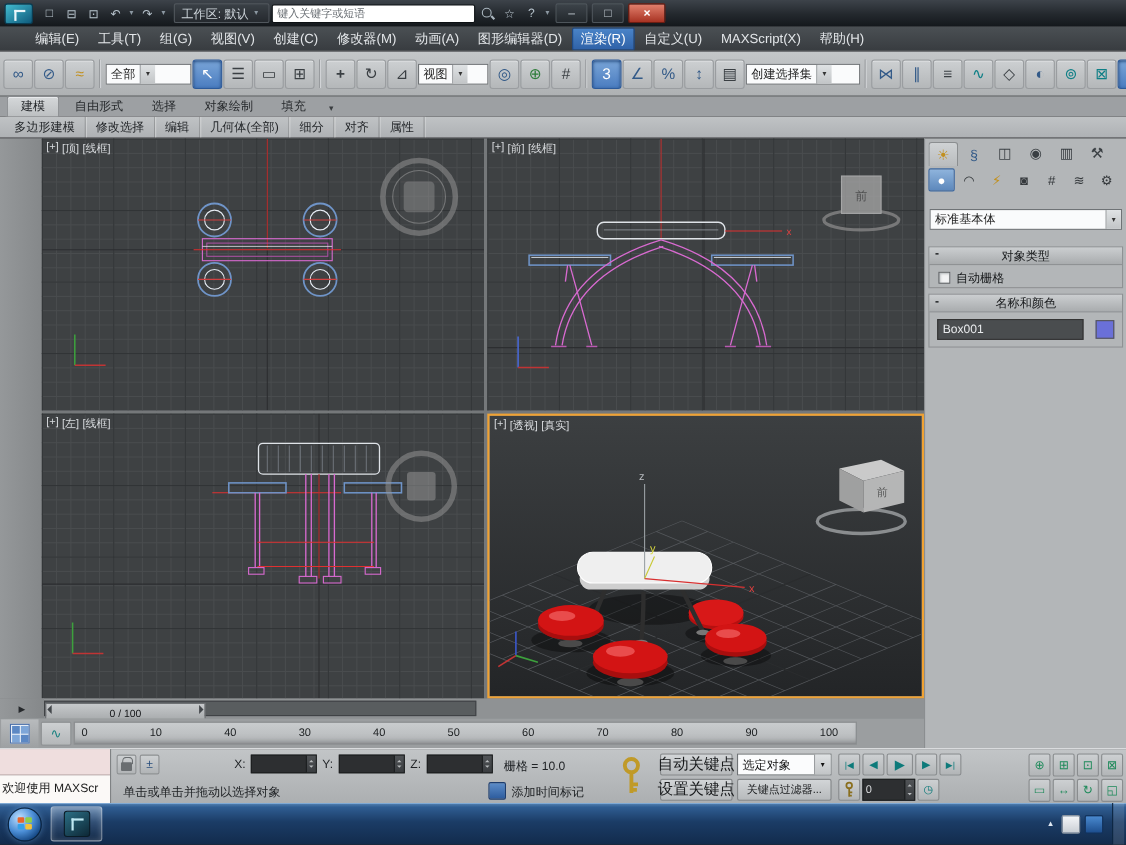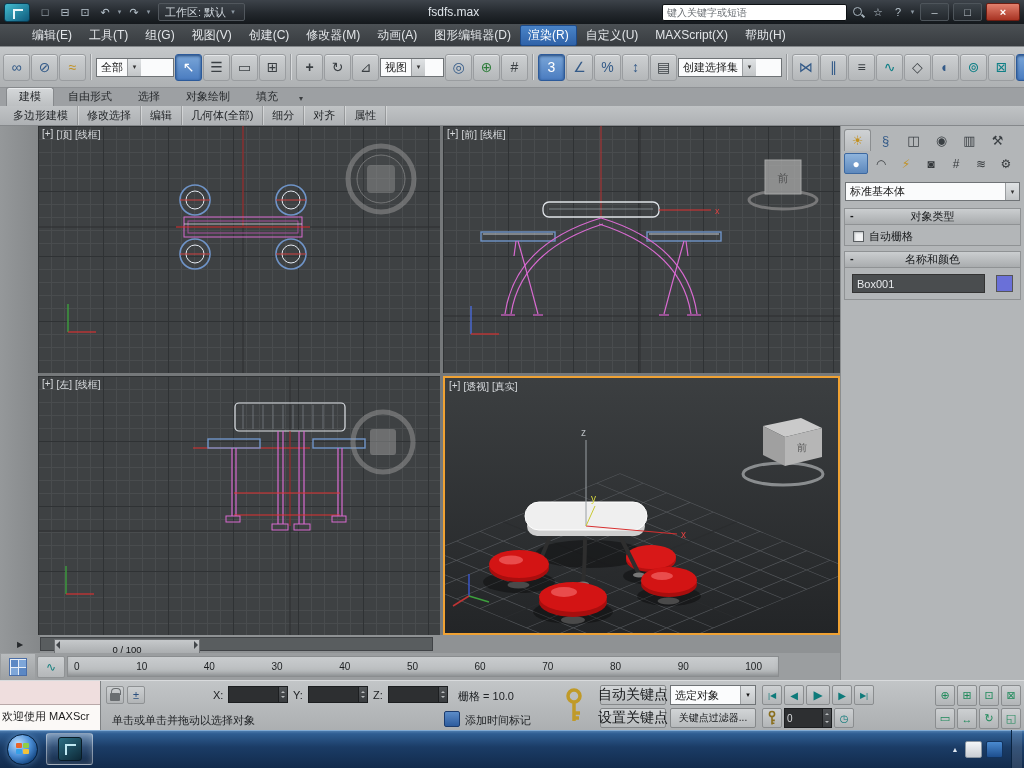--- a/index.html
+++ b/index.html
@@ -54,37 +54,37 @@
 #vpPersp{left:443px;top:250px;width:397px;height:259px;background:none;border:2px solid #f0a233}
 .vp svg{position:absolute;left:0;top:0}
 .vplabel{position:absolute;left:4px;top:2px;display:flex;gap:3px;font-size:10px;color:#d8dbde;z-index:3}
 
 .cmd{position:absolute;left:840px;top:0;width:184px;height:554px;background:#b3b6b8;border-left:1px solid #8b8e90;padding-top:2px}
 .cprow{display:flex;align-items:center;padding:1px 3px;gap:1px}
 .cpt{width:27px;height:22px;display:inline-flex;align-items:center;justify-content:center;border-radius:3px 3px 0 0;font-size:13px;color:#35393c}
 .cpt.on{background:linear-gradient(#cfd2d4,#b9bcbe);border:1px solid #8b8e90;border-bottom:none}
 .cpc{width:24px;height:21px;display:inline-flex;align-items:center;justify-content:center;font-size:12px;color:#35393c;border-radius:2px}
 .cpc.on{background:linear-gradient(#8fb4dc,#5d88bc);border:1px solid #3c68a0;color:#fff}
-.cpdd{margin:7px 4px;height:19px}
+.cpdd{margin:15px 4px;height:19px}
 .roll{margin:5px 3px 0;border:1px solid #8f9294}
 .rollh{position:relative;height:16px;background:linear-gradient(#cbced0,#a9acae);border-bottom:1px solid #8f9294;display:flex;align-items:center;justify-content:center;font-size:11px;color:#17191b}
 .rollh .mn{position:absolute;left:5px;top:0px;font-weight:bold}
 .agrow{display:flex;align-items:center;gap:5px;padding:4px 8px 1px;font-size:11px;color:#17191b}
 .cbx{width:11px;height:11px;background:#f2f3f4;border:1px solid #5a5e61;box-shadow:inset 1px 1px 2px #b8bcbe;flex:none}
 .pgrid{display:grid;grid-template-columns:1fr 1fr;gap:4px 5px;padding:5px 7px 7px}
 .pbn{height:20px;display:flex;align-items:center;justify-content:center;background:linear-gradient(#d9dcde,#bfc2c4);border:1px solid #888b8d;border-radius:3px;box-shadow:inset 0 1px 0 #eceeef;font-size:11px;color:#17191b;white-space:nowrap}
 .namerow{display:flex;align-items:center;gap:11px;padding:6px 7px}
 .namein{flex:1;height:19px;background:#4a4d4f;border:1px solid #333;color:#e8eaec;font-size:11px;padding:0 4px;min-width:0}
 .swatch{width:17px;height:17px;border:1px solid #555;flex:none}
 
 .tlrow{position:absolute;left:0;top:509px;width:840px;height:18px;display:flex;align-items:center;background:#8f9294}
 .tlstrip{width:40px;height:100%;display:flex;align-items:center;justify-content:center;background:linear-gradient(90deg,#95989a,#85888a)}
 .flyout{font-size:8px;color:#26292c}
 .tltrack{width:393px;height:14px;background:#595d5f;border:1px solid #404346;position:relative}
-.tlhandle{position:absolute;left:13px;top:1px;height:20px;width:146px;background:linear-gradient(#c6c9cb,#a0a3a5);border:1px solid #6e7174;display:flex;align-items:center;justify-content:center;font-size:9.5px;color:#131517}
+.tlhandle{position:absolute;left:0;top:1px;height:20px;width:146px;background:linear-gradient(#c6c9cb,#a0a3a5);border:1px solid #6e7174;display:flex;align-items:center;justify-content:center;font-size:9.5px;color:#131517}
 .nub{width:0;height:0;border:4px solid transparent;position:absolute;top:1px}
 .nub-l{left:1px;border-right-color:#42464a;border-left:none}
 .nub-r{right:1px;border-left-color:#42464a;border-right:none}
 .tbrow{position:absolute;left:0;top:527px;width:840px;height:27px;display:flex;align-items:center;background:#9b9ea0;gap:2px;padding-left:1px}
 .vlt{width:34px;height:26px;display:flex;align-items:center;justify-content:center;background:linear-gradient(#b8bbbd,#9da0a2);flex:none}
 .vltg{width:18px;height:18px;border:1px solid #4a6ea8;background:linear-gradient(#5c88c4,#5c88c4) 1px 1px/7px 7px no-repeat,linear-gradient(#7ea6d8,#7ea6d8) 9px 1px/7px 7px no-repeat,linear-gradient(#7ea6d8,#7ea6d8) 1px 9px/7px 7px no-repeat,linear-gradient(#5c88c4,#5c88c4) 9px 9px/7px 7px no-repeat #e8eef6}
 .mce{width:28px;height:22px;display:flex;align-items:center;justify-content:center;background:linear-gradient(#cdd0d2,#b4b7b9);border:1px solid #909395;border-radius:2px;color:#17817f;font-size:12px;flex:none}
 .ruler{width:712px;height:21px;background:linear-gradient(#c9ccce,#b5b8ba);border:1px solid #8a8d8f;display:flex;justify-content:space-between;align-items:center;padding:0 16px 0 6px;font-size:10px;color:#1c1f21;box-shadow:inset 0 -5px 6px -4px #787b7d}
 
 .status{top:680px;height:50px;background:linear-gradient(#c2c5c7,#acafb1);border-top:1px solid #d9dbdd}
@@ -147,21 +147,20 @@
       </span>
     <span class="ti tcaret">▾</span>
     <span class="ti">
         <i>↷</i>
       </span>
     <span class="ti tcaret">▾</span>
     <span class="wsdd">
         <span>工作区: 默认</span>
         <i class="tcaret">▾</i>
       </span>
-    <span class="fname">fsdfs.max</span>
     <input class="search" placeholder="键入关键字或短语" style="">
     <span class="ti">
         <span class="mag"></span>
       </span>
     <span class="ti">
         <i>☆</i>
       </span>
     <span class="ti">
         <i>?</i>
       </span>

